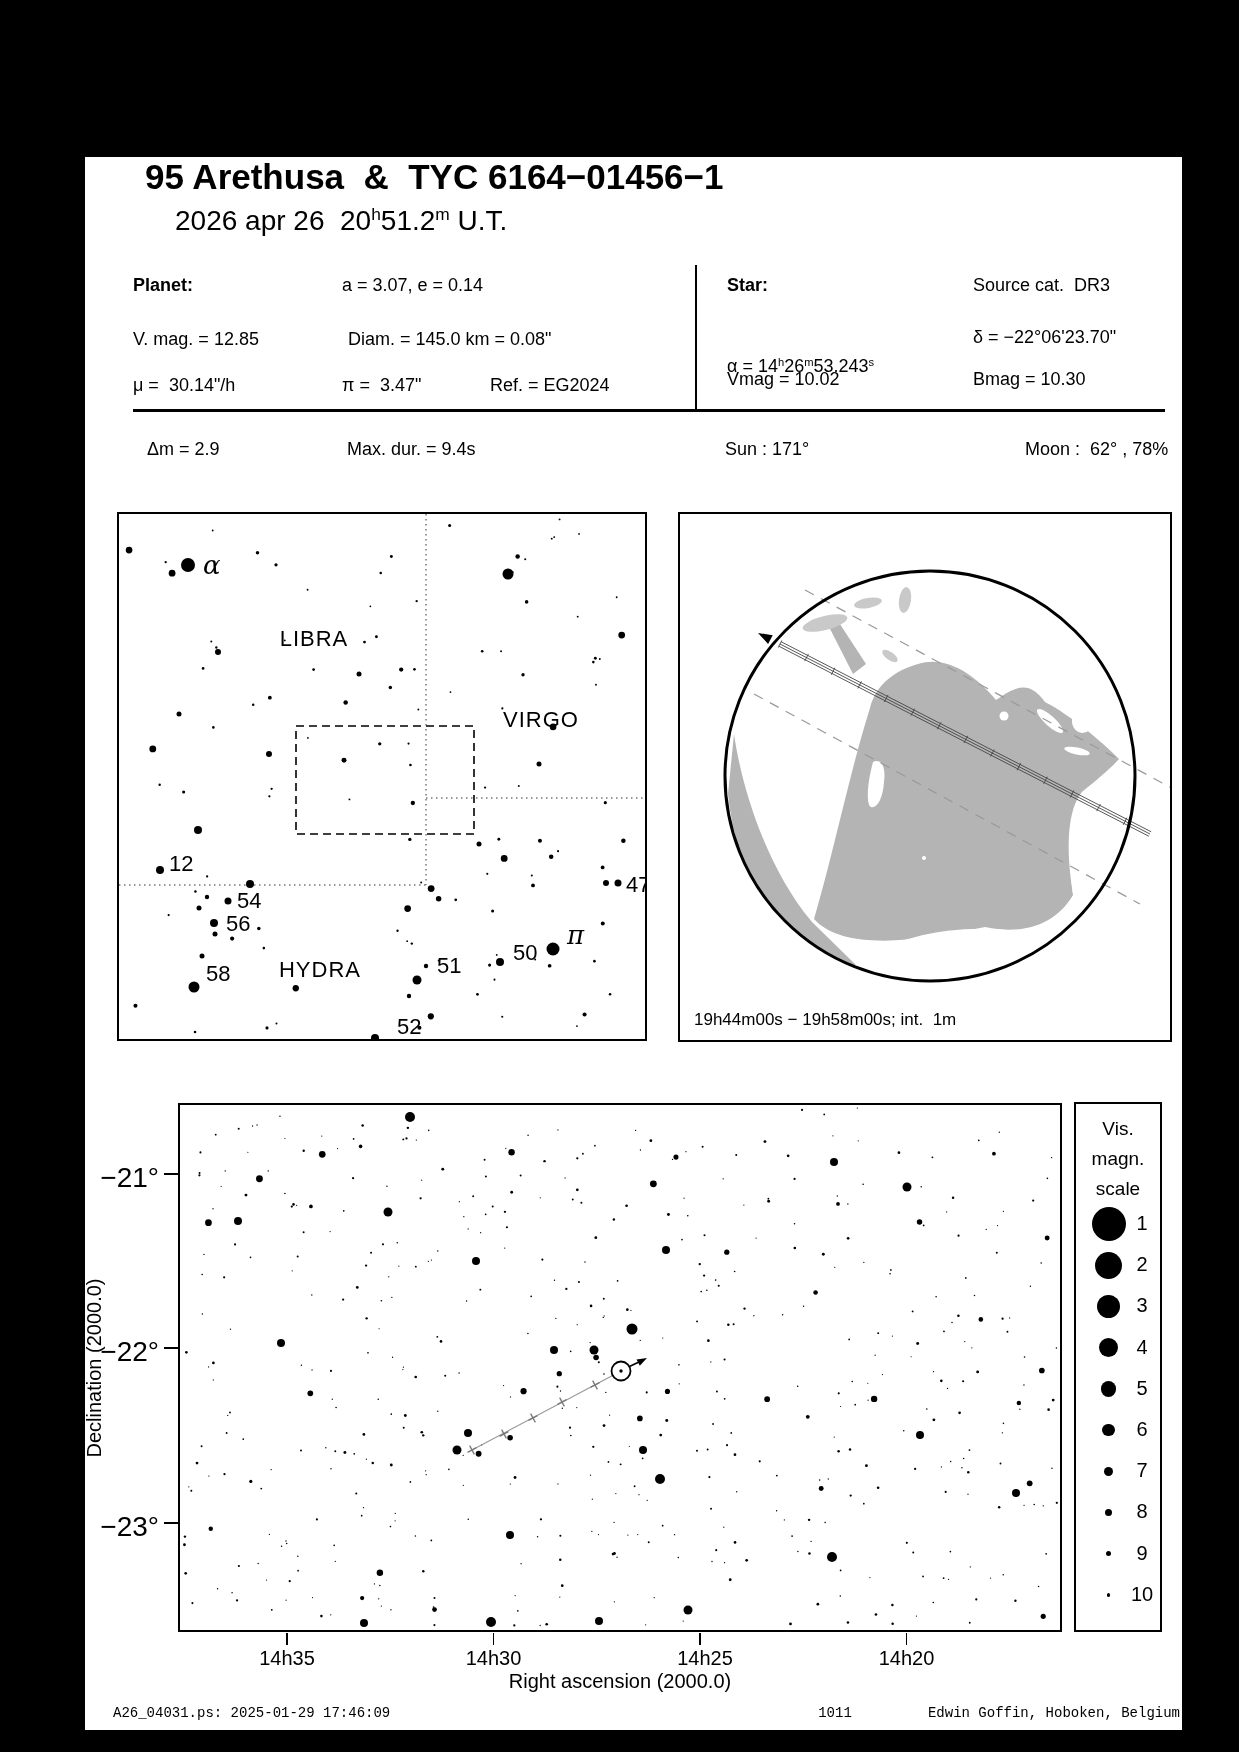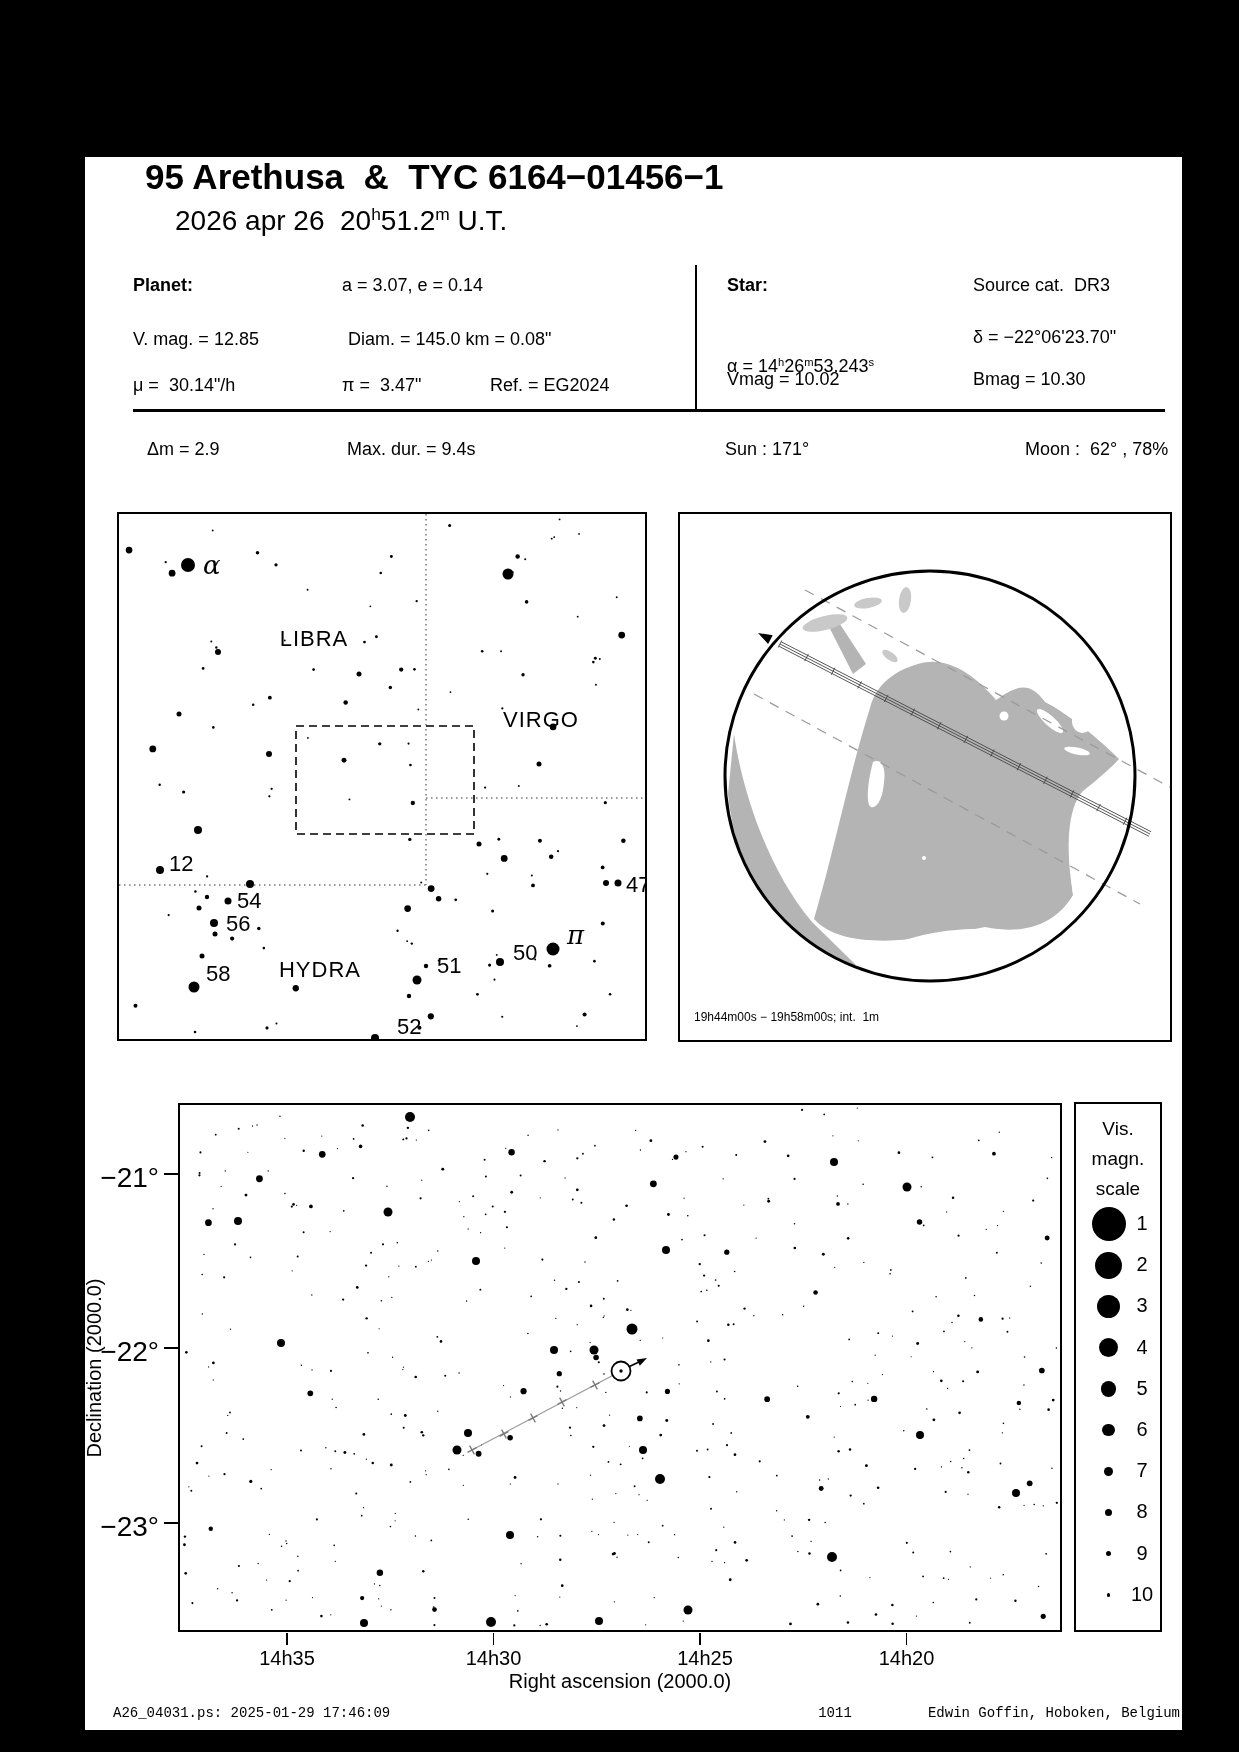--- a/index.html
+++ b/index.html
@@ -8,21 +8,21 @@
   .page{position:absolute;left:85px;top:157px;width:1097px;height:1573px;background:#ffffff;}
   .abs{position:absolute;}
   .title{left:60px;top:0px;font-size:35px;font-weight:bold;white-space:pre;}
   .subtitle{left:90px;top:48px;font-size:28px;white-space:pre;}
   .sup{font-size:62%;position:relative;top:-0.55em;}
   .info{font-size:18px;white-space:pre;}
   .bold{font-weight:bold;}
   .vline{width:2px;background:#000;}
   .hrule{height:3px;background:#000;}
   .panel{border:2.5px solid #000;background:#fff;}
-  .caption{font-size:12px;white-space:pre;}
+  .caption{font-size:17px;white-space:pre;}
   .axis-label{font-size:20px;text-align:center;}
   .dec-label{left:-155px;top:1199px;width:330px;height:24px;text-align:center;
              transform:rotate(-90deg);font-size:20px;}
   .tick{background:#000;}
   .tick-label{font-size:20px;text-align:center;}
   .ytick-label{font-size:28px;text-align:right;}
   .legend-title{width:84px;text-align:center;font-size:19px;}
   .legend-dot{position:absolute;background:#000;border-radius:50%;}
   .legend-num{position:absolute;width:30px;text-align:center;font-size:20px;}
   .footer{font-size:14px;font-family:"Liberation Mono","DejaVu Sans Mono",monospace;white-space:pre;}

